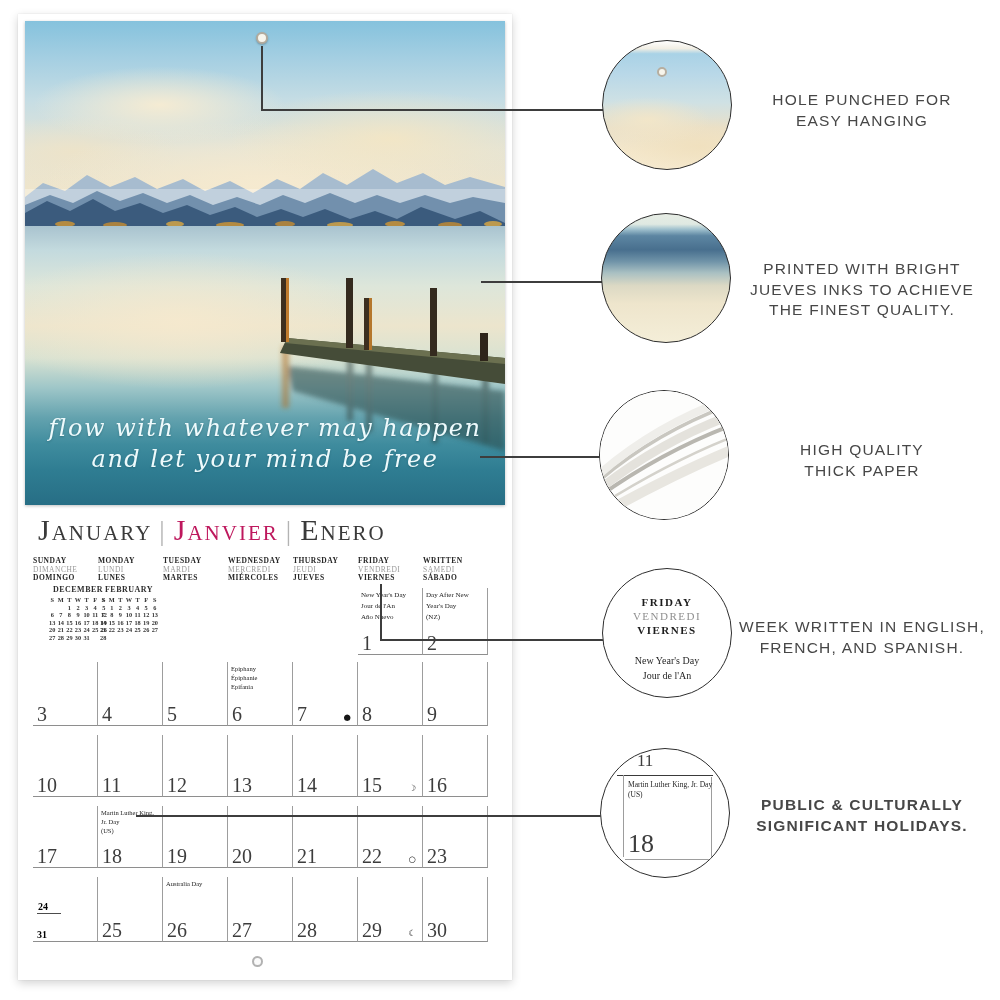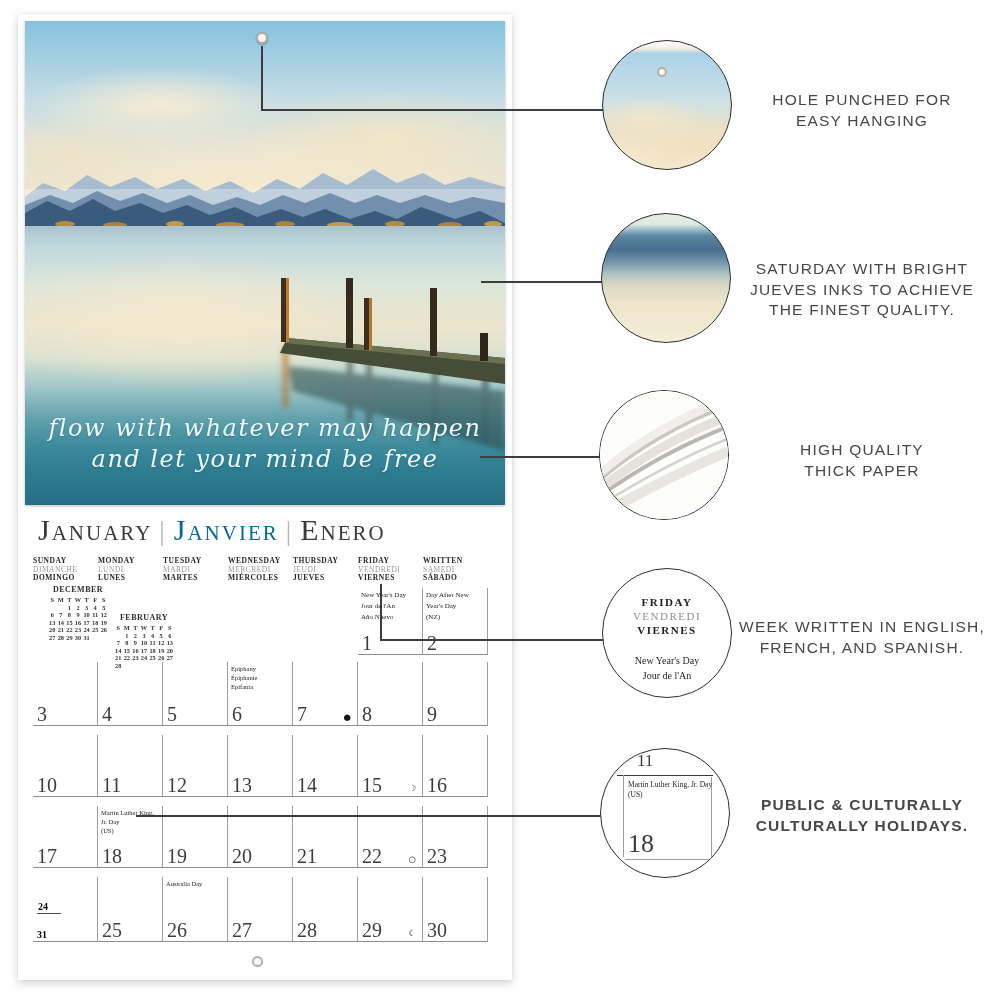--- a/index.html
+++ b/index.html
@@ -28,29 +28,29 @@
   .hole-top{position:absolute;left:231px;top:11px;width:12px;height:12px;border:2px solid #b3ab9d;
             background:#f8f6ee;box-shadow:0 1px 2px rgba(0,0,0,.25);}
   .hole-bottom{position:absolute;left:234px;top:942px;width:11px;height:11px;border:2px solid #b2b2b2;
             background:#fafafa;}
   .quote{position:absolute;left:0;right:0;top:392px;text-align:center;color:#eefafc;
          font:italic 24px/31px "DejaVu Serif",serif;letter-spacing:1.5px;
          text-shadow:0 1px 2px rgba(20,70,80,.35);}
   
   .month-title{position:absolute;left:20px;top:499px;font-family:"Liberation Serif",serif;
                font-variant:small-caps;font-size:30px;letter-spacing:2px;color:#3a3a3a;white-space:nowrap;}
-  .month-title .fr{color:#0369a1;}
+  .month-title .fr{color:#be185d;}
   .month-title .sep{color:#b3b3b3;font-weight:300;padding:0 7px;font-size:27px;}
   .dow-row{position:absolute;left:15px;top:543px;width:456px;display:flex;}
   .dow-cell{width:65px;font-family:"Liberation Serif",serif;font-size:7.5px;line-height:8.5px;
             letter-spacing:.5px;color:#262626;}
   .dow-cell .en,.dow-cell .es{font-weight:bold;}
   .dow-cell .fr{color:#9a9a9a;}
   .mini{position:absolute;top:571px;width:62px;font-family:"Liberation Serif",serif;color:#2e2e2e;}
-  .mini0{left:29px;} .mini1{left:95px;margin-top:28px;}
+  .mini0{left:29px;} .mini1{left:80px;}
   .mini-title{font-weight:bold;font-size:8px;letter-spacing:.5px;text-align:center;}
   .mini-grid{display:grid;grid-template-columns:repeat(7,8.6px);justify-content:center;margin-top:2px;}
   .mini-grid span{font-size:6.3px;line-height:7.6px;font-weight:bold;text-align:center;color:#333;}
   .grow{position:absolute;left:15px;width:456px;display:flex;}
   .r0{top:574px;height:67px;} .r1{top:648px;height:64px;} .r2{top:721px;height:62px;}
   .r3{top:792px;height:62px;} .r4{top:863px;height:65px;}
   .cell{position:relative;width:65px;box-sizing:border-box;border-right:1px solid #9d9d9d;
         border-bottom:1px solid #8e8e8e;}
   .cell.empty{border:none;}
   .daynum{position:absolute;left:4px;bottom:1px;font-family:"Liberation Serif",serif;
@@ -498,30 +498,30 @@
     <div class="num18">18</div>
     <div class="gline h-bot"></div>
   </div>
 
   <div id="calloutTexts">
       <div class="ct ct0">
         <div>HOLE PUNCHED FOR</div>
         <div>EASY HANGING</div>
       </div>
       <div class="ct ct1">
-        <div>SATURDAY WITH BRIGHT</div>
+        <div>PRINTED WITH BRIGHT</div>
         <div>JUEVES INKS TO ACHIEVE</div>
         <div>THE FINEST QUALITY.</div>
       </div>
       <div class="ct ct2">
         <div>HIGH QUALITY</div>
         <div>THICK PAPER</div>
       </div>
       <div class="ct ct3">
         <div>WEEK WRITTEN IN ENGLISH,</div>
         <div>FRENCH, AND SPANISH.</div>
       </div>
       <div class="ct ct4">
         <div>PUBLIC &amp; CULTURALLY</div>
-        <div>CULTURALLY HOLIDAYS.</div>
+        <div>SIGNIFICANT HOLIDAYS.</div>
       </div>
     </div>
 </div>
 
 </body></html>

